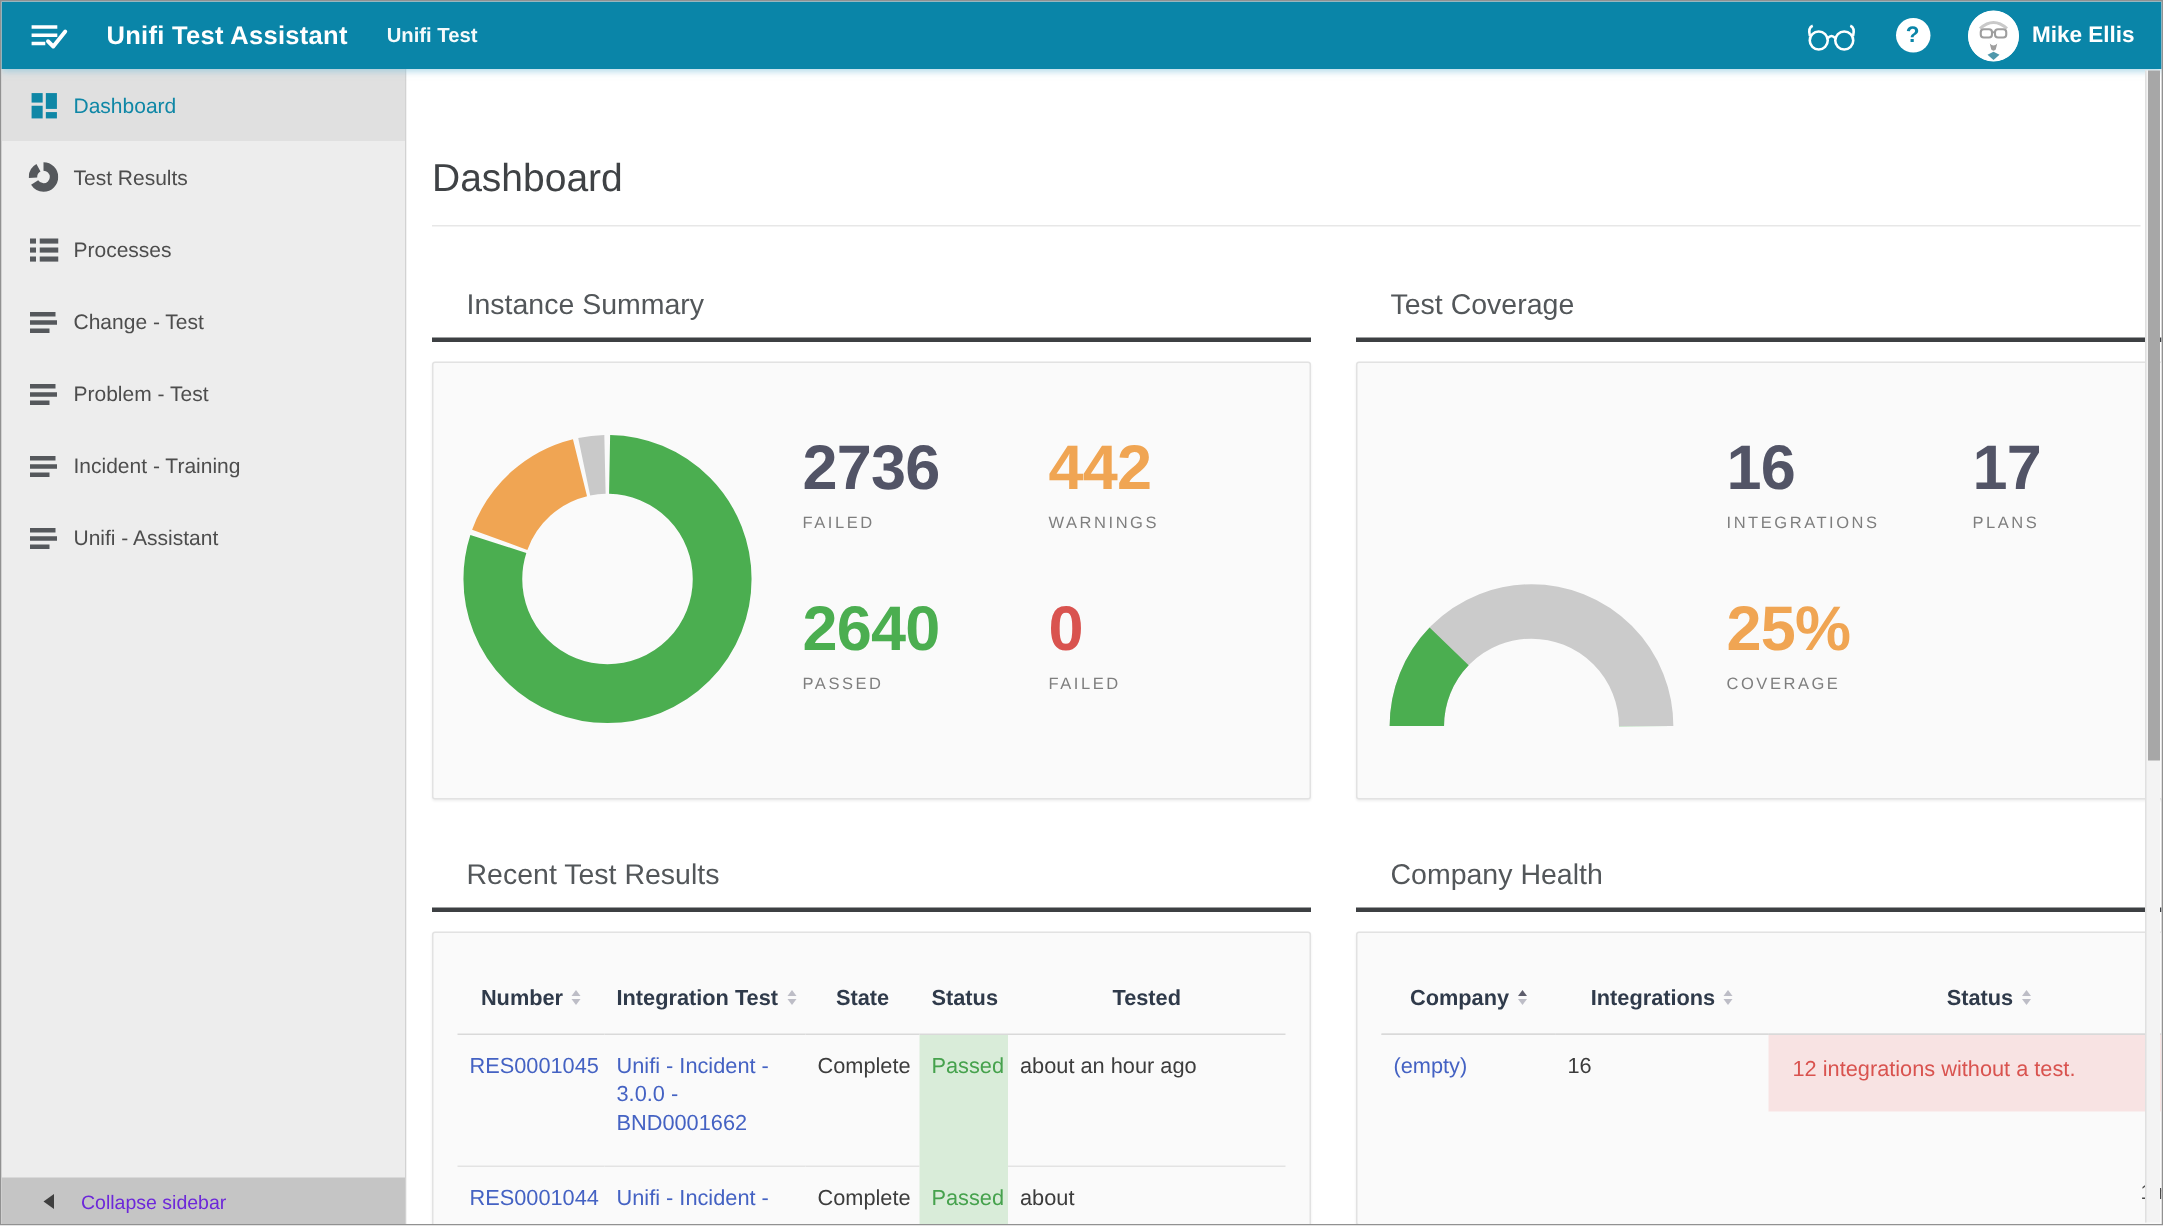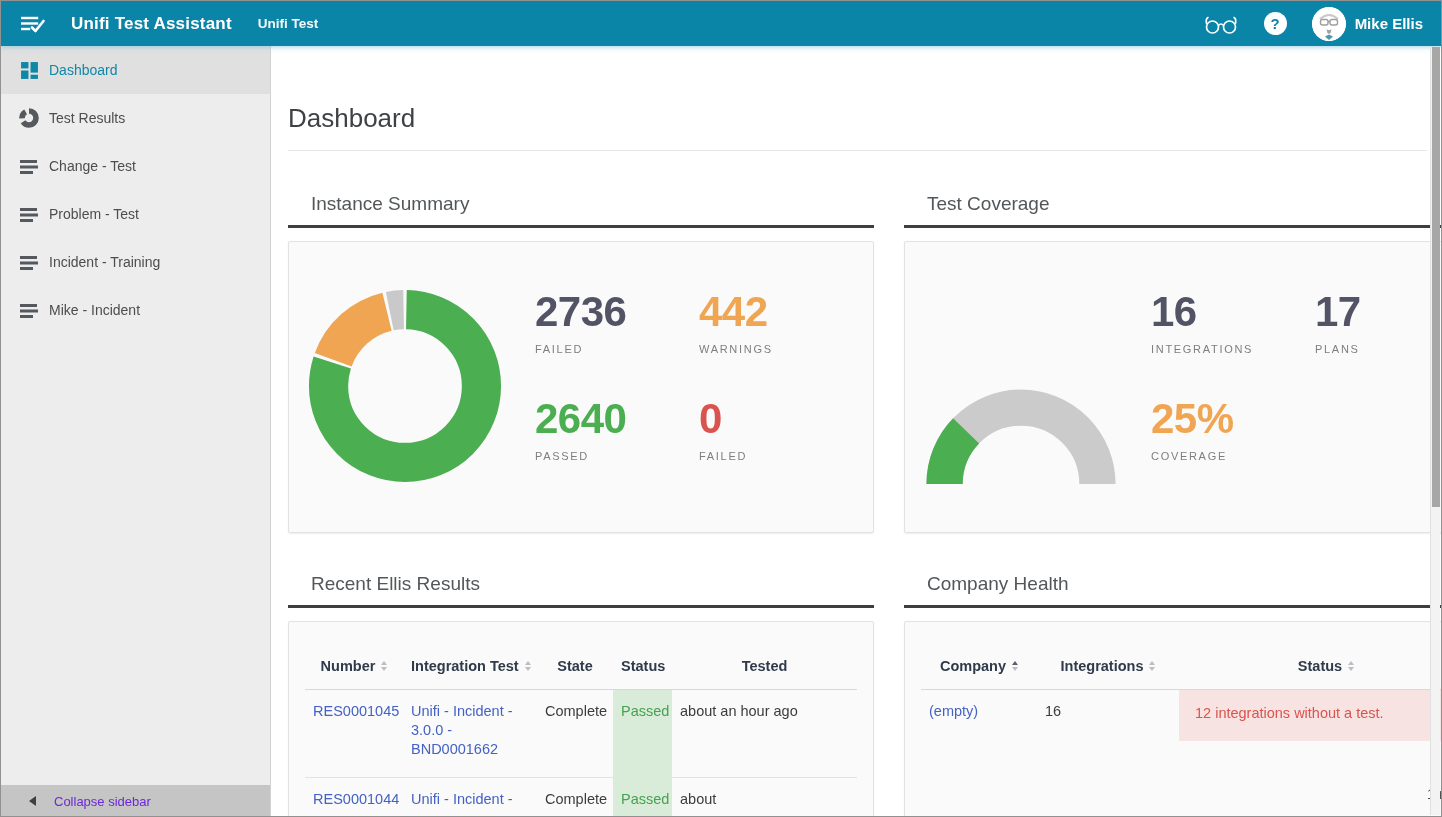--- a/index.html
+++ b/index.html
@@ -144,20 +144,33 @@
             <g transform="rotate(-90 10 10)">
               <circle cx="10" cy="10" r="7" fill="none" stroke="#55585c" stroke-width="5.6" pathLength="100" stroke-dasharray="66 8 18 8"></circle>
             </g>
           </svg>
         </span>
         <span class="nav-label">Test Results</span>
       </div>
       <div class="nav-item">
         <span class="nav-ic">
           <svg width="19" height="19" viewBox="0 0 19 19" fill="#55585c">
+            <rect x="0" y="2" width="4" height="3.4"></rect>
+              <rect x="6.5" y="2" width="12.5" height="3.4"></rect>
+            <rect x="0" y="8" width="4" height="3.4"></rect>
+              <rect x="6.5" y="8" width="12.5" height="3.4"></rect>
+            <rect x="0" y="14" width="4" height="3.4"></rect>
+              <rect x="6.5" y="14" width="12.5" height="3.4"></rect>
+          </svg>
+        </span>
+        <span class="nav-label">Processes</span>
+      </div>
+      <div class="nav-item">
+        <span class="nav-ic">
+          <svg width="19" height="19" viewBox="0 0 19 19" fill="#55585c">
             <rect x="0" y="3" width="17" height="3"></rect>
               <rect x="0" y="8.5" width="18" height="3"></rect>
               <rect x="0" y="14" width="13" height="3"></rect>
           </svg>
         </span>
         <span class="nav-label">Change - Test</span>
       </div>
       <div class="nav-item">
         <span class="nav-ic">
           <svg width="19" height="19" viewBox="0 0 19 19" fill="#55585c">
@@ -179,21 +192,21 @@
         <span class="nav-label">Incident - Training</span>
       </div>
       <div class="nav-item">
         <span class="nav-ic">
           <svg width="19" height="19" viewBox="0 0 19 19" fill="#55585c">
             <rect x="0" y="3" width="17" height="3"></rect>
               <rect x="0" y="8.5" width="18" height="3"></rect>
               <rect x="0" y="14" width="13" height="3"></rect>
           </svg>
         </span>
-        <span class="nav-label">Mike - Incident</span>
+        <span class="nav-label">Unifi - Assistant</span>
       </div>
 
       <div class="collapse-bar">
         <span class="tri"></span>
         <span>Collapse sidebar</span>
       </div>
     </div>
 
     <div class="main">
       <h1 class="page-title">Dashboard</h1>
@@ -256,21 +269,21 @@
               </div>
               <div>
                 <div class="stat-value" style="color: rgb(240, 165, 83);">25%</div>
                 <div class="stat-label">COVERAGE</div>
               </div>
             </div>
           </div>
         </section>
 
         <section>
-          <div class="section-title">Recent Ellis Results</div>
+          <div class="section-title">Recent Test Results</div>
           <div class="section-rule"></div>
           <div class="card table-card" id="recent-card">
             <table id="recent-table">
               <colgroup>
                   <col style="width:98px">
                   <col style="width:134px">
                   <col style="width:76px">
                   <col style="width:59px">
                   <col>
                 </colgroup>

